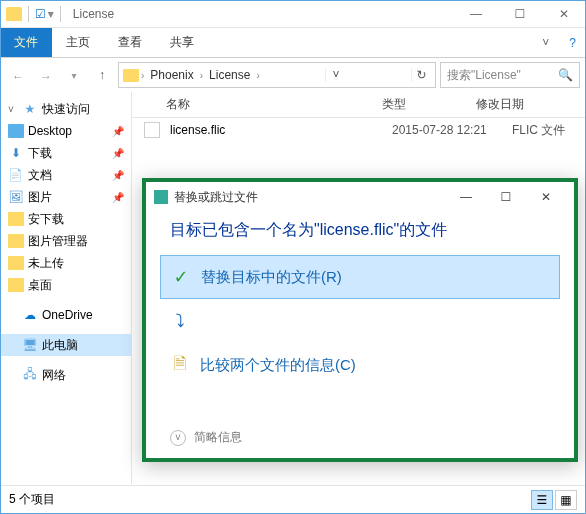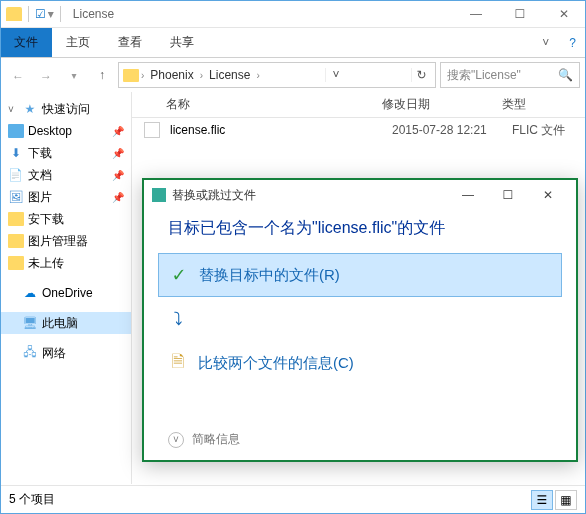--- a/index.html
+++ b/index.html
@@ -10,21 +10,21 @@
 .titlebar .qat { display: flex; align-items: center; gap: 2px; padding-left: 6px; }
 .titlebar .qat .folder-ico { width: 16px; height: 14px; background: #ffd966; border-radius: 2px 2px 0 0; position: relative; }
 .titlebar .qat .sep { width: 1px; height: 16px; background: #ccc; margin: 0 4px; }
 .titlebar .title { padding-left: 8px; color: #666; }
 .winbtns { margin-left: auto; display: flex; }
 .winbtn { width: 44px; height: 28px; display: flex; align-items: center; justify-content: center; color: #666; }
 
 
 .ribbon { height: 30px; display: flex; align-items: stretch; border-bottom: 1px solid #d0d0d0; }
 .ribbon .tab { padding: 0 14px; display: flex; align-items: center; color: #333; }
-.ribbon .tab.file { background: #1979ca; color: #0f172a; }
+.ribbon .tab.file { background: #1979ca; color: #fef9c3; }
 .ribbon .expand { margin-left: auto; padding: 0 10px; display: flex; align-items: center; color: #666; }
 .ribbon .help { padding: 0 10px; display: flex; align-items: center; color: #1979ca; }
 
 
 .addrbar { height: 34px; display: flex; align-items: center; padding: 4px 6px; gap: 4px; }
 .navbtn { width: 24px; height: 24px; display: flex; align-items: center; justify-content: center; color: #999; }
 .navbtn.up { color: #555; }
 .breadcrumb { flex: 1; height: 26px; border: 1px solid #ccc; display: flex; align-items: center; padding: 0 4px; gap: 2px; }
 .breadcrumb .crumb { padding: 0 4px; color: #333; }
 .breadcrumb .chev { color: #888; font-size: 10px; }
@@ -61,21 +61,21 @@
 .filerow .cell.date { width: 120px; color: #555; }
 .filerow .cell.type { color: #555; }
 
 
 .statusbar { height: 28px; border-top: 1px solid #e5e5e5; display: flex; align-items: center; padding: 0 8px; position: absolute; bottom: 1px; left: 1px; right: 1px; background: #fff; }
 .statusbar .views { margin-left: auto; display: flex; gap: 2px; }
 .viewbtn { width: 22px; height: 20px; border: 1px solid #ccc; display: flex; align-items: center; justify-content: center; }
 .viewbtn.active { background: #cce8ff; border-color: #7ab8e8; }
 
 
-.dialog { position: absolute; left: 142px; top: 178px; width: 436px; height: 284px; background: #fff; border: 2px solid #15803d; box-shadow: 0 4px 20px rgba(0,0,0,0.25); }
+.dialog { position: absolute; left: 142px; top: 178px; width: 436px; height: 284px; background: #fff; border: 4px solid #15803d; box-shadow: 0 4px 20px rgba(0,0,0,0.25); }
 .dlg-title { height: 30px; display: flex; align-items: center; padding: 0 8px; }
 .dlg-title .ico { width: 14px; height: 14px; margin-right: 6px; }
 .dlg-title .txt { color: #333; }
 .dlg-winbtns { margin-left: auto; display: flex; }
 .dlg-winbtn { width: 40px; height: 26px; display: flex; align-items: center; justify-content: center; color: #444; }
 .dlg-body { padding: 8px 24px; }
 .dlg-copying { color: #555; margin-bottom: 10px; }
 .dlg-copying .link { color: #0066cc; }
 .dlg-heading { font-size: 16px; color: #003399; margin-bottom: 14px; }
 .dlg-options { border: 0; }
@@ -176,20 +176,24 @@
         <span>安下载</span>
       </div>
     <div class="tree-item child">
         <span class="ico folder"></span>
         <span>图片管理器</span>
       </div>
     <div class="tree-item child">
         <span class="ico folder"></span>
         <span>未上传</span>
       </div>
+    <div class="tree-item child">
+        <span class="ico folder"></span>
+        <span>桌面</span>
+      </div>
     <div style="height:8px"></div>
     <div class="tree-item">
         <span class="exp"></span>
         <span class="ico od">☁</span>
         <span>OneDrive</span>
       </div>
     <div style="height:8px"></div>
     <div class="tree-item selected">
         <span class="exp"></span>
         <span class="ico pc">🖥</span>
@@ -199,22 +203,22 @@
     <div class="tree-item">
         <span class="exp"></span>
         <span class="ico net">🖧</span>
         <span>网络</span>
       </div>
   </div>
 
   <div class="content">
     <div class="colheaders">
       <div class="col name"><span style="margin-left:24px">名称</span></div>
+      <div class="col type">类型</div>
       <div class="col date">修改日期</div>
-      <div class="col type">类型</div>
     </div>
     <div class="filerow">
       <span class="ico"></span>
       <span class="cell name">license.flic</span>
       <span class="cell date">2015-07-28 12:21</span>
       <span class="cell type">FLIC 文件</span>
     </div>
   </div>
 </div>
 

